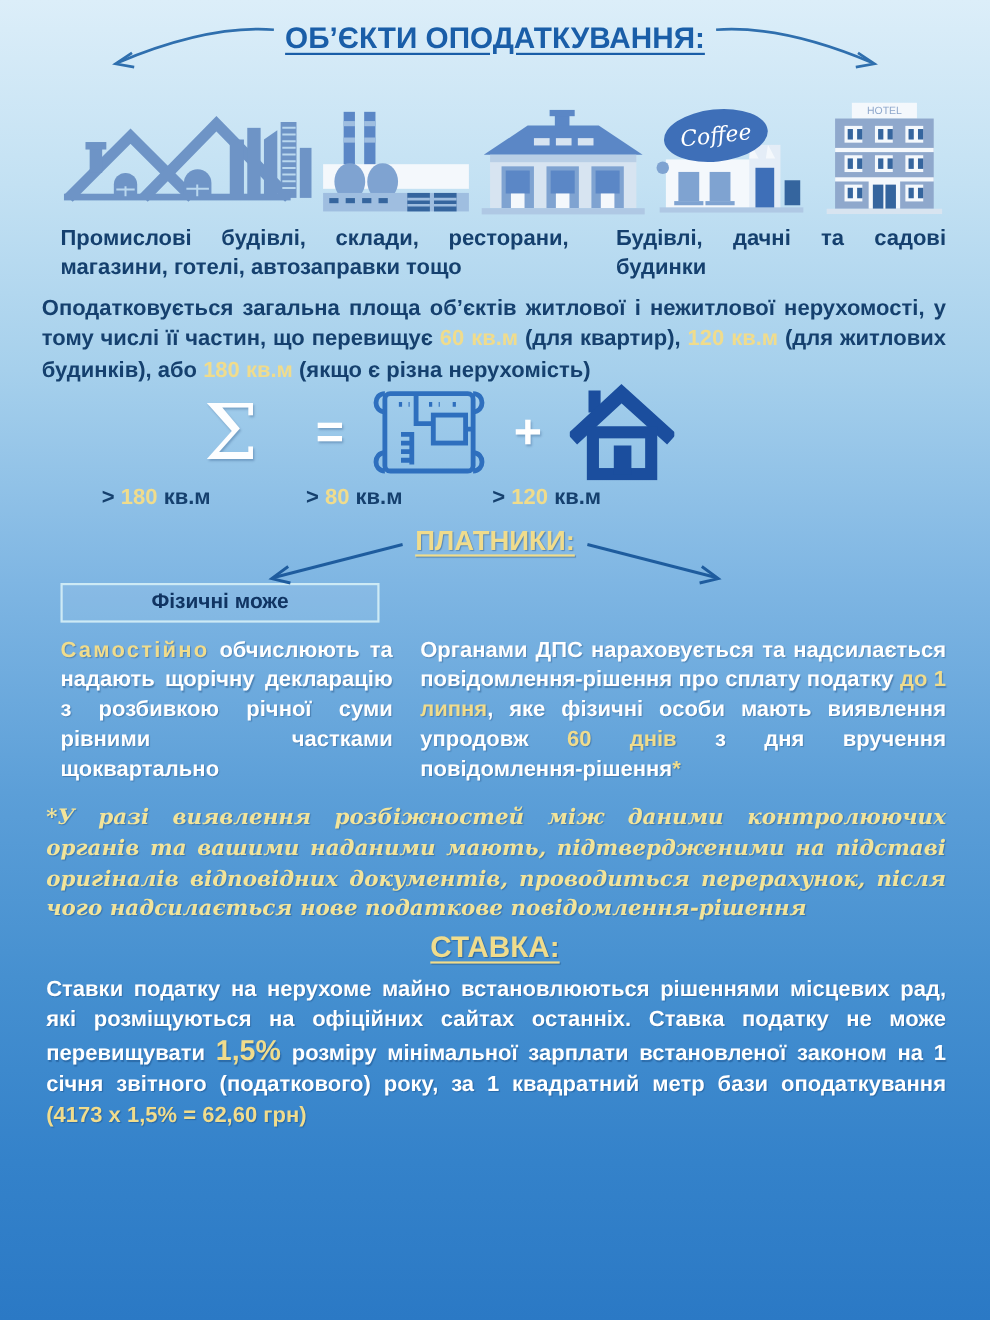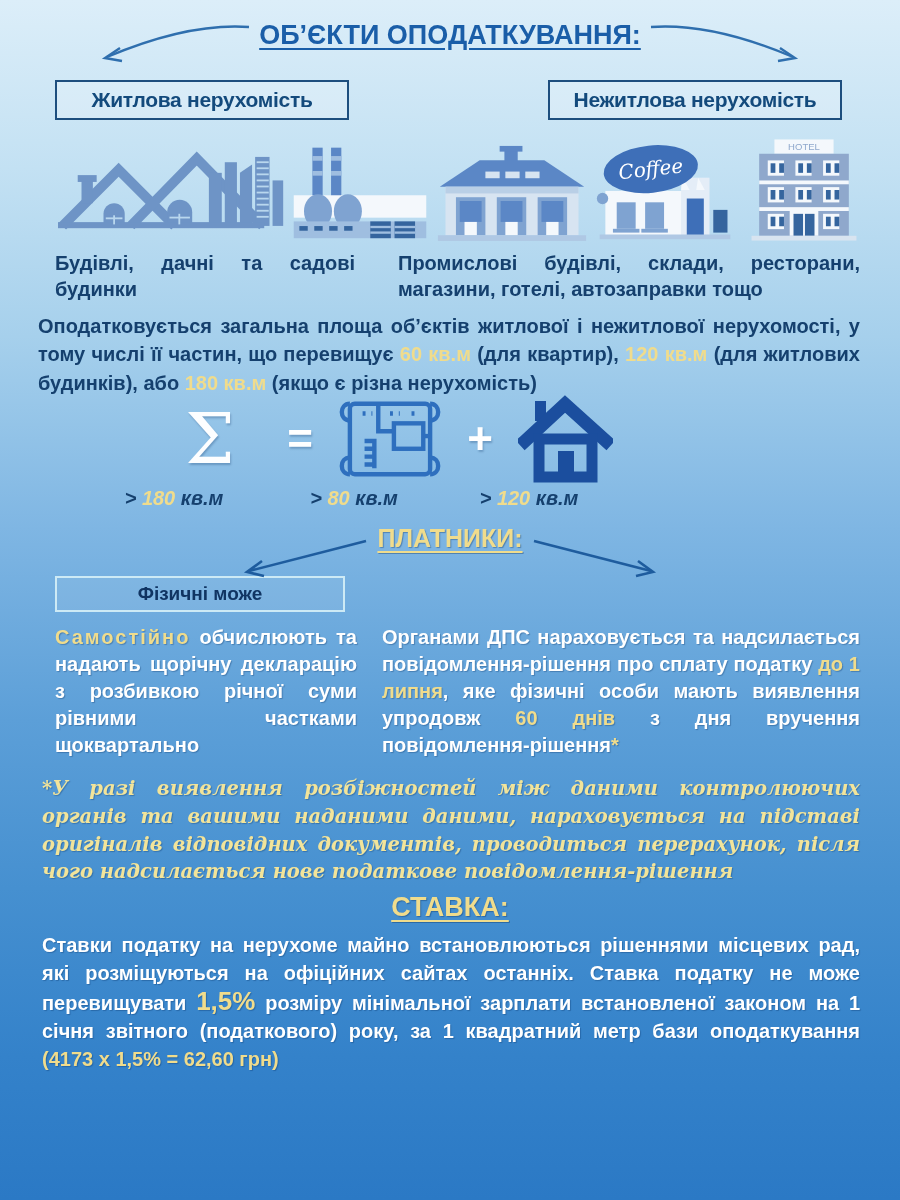--- a/index.html
+++ b/index.html
@@ -58,21 +58,21 @@
   .seg-n{color:#15406E;}
   .seg-w{color:#FFFFFF;}
   .seg-yb{color:#F0DC8C;font-size:26px;line-height:1;}
   .seg-yl{color:#F0DC8C;letter-spacing:2px;}
   
   .formula{display:flex;align-items:center;height:92px;padding-left:150px;margin-top:-4px;}
   .f-sigma{width:120px;text-align:center;color:#FDFEFF;font-family:"DejaVu Serif","Liberation Serif",serif;font-size:70px;line-height:86px;text-shadow:1px 2px 2px rgba(0,40,90,.25);}
   .f-op{width:60px;text-align:center;color:#fff;font-size:44px;font-weight:bold;text-shadow:1px 2px 2px rgba(0,40,90,.25);}
   .f-icon{width:120px;display:flex;justify-content:center;align-items:center;}
   .f-icon.house{width:110px;}
-  .formula-labels{display:flex;padding-left:114px;margin-top:2px;font-style:italic;}
+  .formula-labels{display:flex;padding-left:82px;margin-top:2px;}
   .f-label{width:120px;text-align:center;font-size:20px;font-weight:bold;white-space:nowrap;}
   .f-label-spacer{width:60px;}
   .f-label.l3{width:110px;}
   
   .payer-cols{display:flex;justify-content:space-between;padding:0 40px 0 55px;margin-top:12px;}
   .payer-cols .para{padding:0;line-height:1.35;}
   .col-left{width:302px;}
   .col-right{width:478px;}
   
   .footnote{
@@ -100,28 +100,20 @@
       <path d="M156,7 C115,4 66,15 14,37" fill="none" stroke="#2F6FAE" stroke-width="2.4"></path>
       <polyline points="27,28 12,38 29,41" fill="none" stroke="#2F6FAE" stroke-width="2.4"></polyline>
     </svg>
     <h2 class="obj-heading">ОБ’ЄКТИ ОПОДАТКУВАННЯ:</h2>
     <svg class="arr" width="160" height="46" viewBox="0 0 160 46" style="transform:scaleX(-1)">
       <path d="M156,7 C115,4 66,15 14,37" fill="none" stroke="#2F6FAE" stroke-width="2.4"></path>
       <polyline points="27,28 12,38 29,41" fill="none" stroke="#2F6FAE" stroke-width="2.4"></polyline>
     </svg>
   </div>
 
-  <div class="cat-boxes">
-    <div class="cat-box">
-      <span>Житлова нерухомість</span>
-    </div>
-    <div class="cat-box">
-      <span>Нежитлова нерухомість</span>
-    </div>
-  </div>
 
   <div class="icons-row">
 
     <svg width="306" height="112" viewBox="0 0 306 112">
       <g fill="none" stroke="#6E94C6" stroke-width="13">
         <path d="M6,106 L80,32 L154,106"></path>
         <path d="M96,106 L183,17 L270,106"></path>
       </g>
       <g fill="#6E94C6">
         <rect x="31" y="46" width="15" height="30"></rect>
@@ -266,22 +258,22 @@
         </g>
         <rect x="50" y="76" width="30" height="27" fill="#F4F8FC"></rect>
         <rect x="54" y="80" width="10" height="23" fill="#35659E"></rect>
         <rect x="66" y="80" width="10" height="23" fill="#35659E"></rect>
         <rect x="10" y="103" width="110" height="5" fill="#D8E4F0"></rect>
       </svg>
     </div>
   </div>
 
   <div class="captions-row">
+    <p class="caption right">Промислові будівлі, склади, ресторани, магазини, готелі, автозаправки тощо</p>
     <p class="caption left">Будівлі, дачні та садові будинки</p>
-    <p class="caption right">Промислові будівлі, склади, ресторани, магазини, готелі, автозаправки тощо</p>
   </div>
 
   <p class="para area-para"><span class="seg-n">Оподатковується загальна площа об’єктів житлової і нежитлової нерухомості, у тому числі її частин, що перевищує </span><span class="seg-y">60 кв.м</span><span class="seg-n"> (для квартир), </span><span class="seg-y">120 кв.м</span><span class="seg-n"> (для житлових будинків), або </span><span class="seg-y">180 кв.м</span><span class="seg-n"> (якщо є різна нерухомість)</span></p>
 
   <div class="formula">
     <div class="f-sigma">Σ</div>
     <div class="f-op">=</div>
     <div class="f-icon">
       <svg width="112" height="90" viewBox="0 0 112 92">
         <g fill="none" stroke="#2E6FBE" stroke-width="4.5">
@@ -333,18 +325,18 @@
     <div class="payer-box right">
       <span>Фізичні може</span>
     </div>
   </div>
 
   <div class="payer-cols">
     <p class="para white-para col-left"><span class="seg-yl">Самостійно</span><span class="seg-w"> обчислюють та надають щорічну декларацію з розбивкою річної суми рівними частками щоквартально</span></p>
     <p class="para white-para col-right"><span class="seg-w">Органами ДПС нараховується та надсилається повідомлення-рішення про сплату податку </span><span class="seg-y">до 1 липня</span><span class="seg-w">, яке фізичні особи мають виявлення упродовж </span><span class="seg-y">60 днів</span><span class="seg-w"> з дня вручення повідомлення-рішення</span><span class="seg-y">*</span></p>
   </div>
 
-  <p class="footnote">*У разі виявлення розбіжностей між даними контролюючих органів та вашими наданими даними, нараховується на підставі оригіналів відповідних документів, проводиться перерахунок, після чого надсилається нове податкове повідомлення-рішення</p>
+  <p class="footnote">*У разі виявлення розбіжностей між даними контролюючих органів та вашими наданими мають, підтвердженими на підставі оригіналів відповідних документів, проводиться перерахунок, після чого надсилається нове податкове повідомлення-рішення</p>
 
   <h2 class="rate-heading">СТАВКА:</h2>
   <p class="para white-para rate-p1"><span class="seg-w">Ставки податку на нерухоме майно встановлюються рішеннями місцевих рад, які розміщуються на офіційних сайтах останніх. Ставка податку не може перевищувати </span><span class="seg-yb">1,5%</span><span class="seg-w"> розміру мінімальної зарплати встановленої законом на 1 січня звітного (податкового) року, за 1 квадратний метр бази оподаткування </span><span class="seg-y">(4173 х 1,5% = 62,60 грн)</span></p>
 
 </div>
 
 </body></html>

